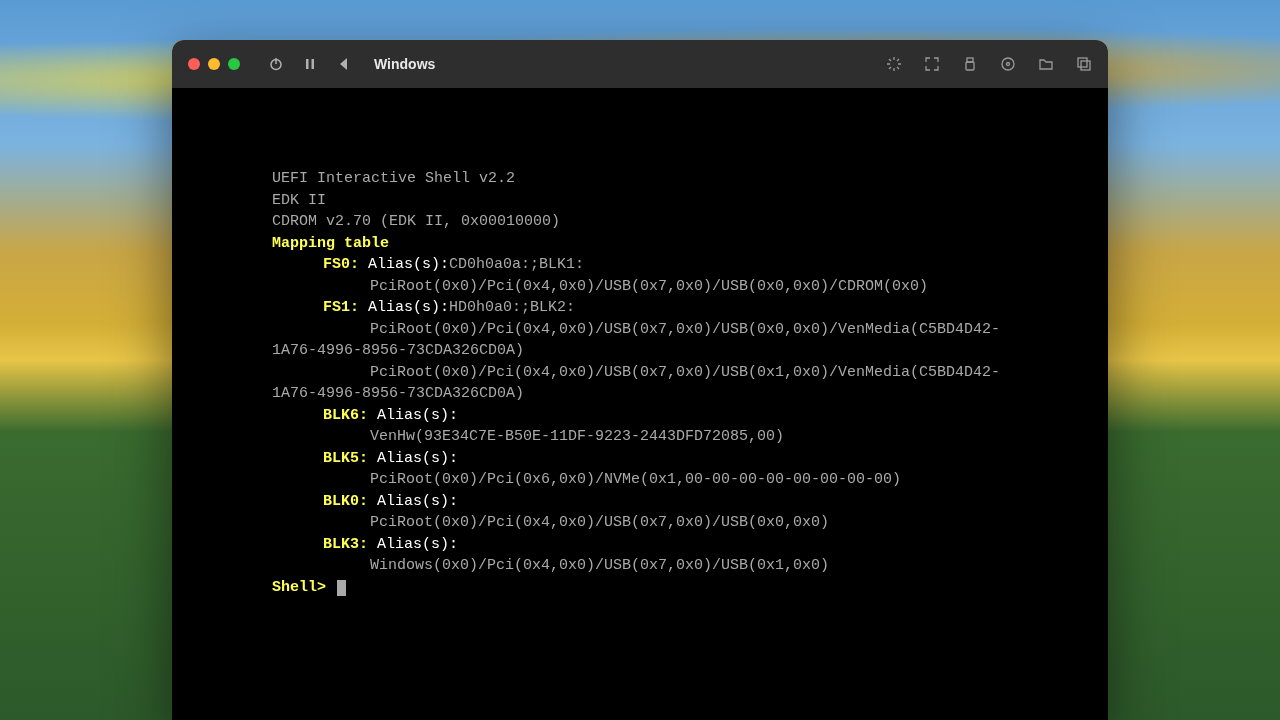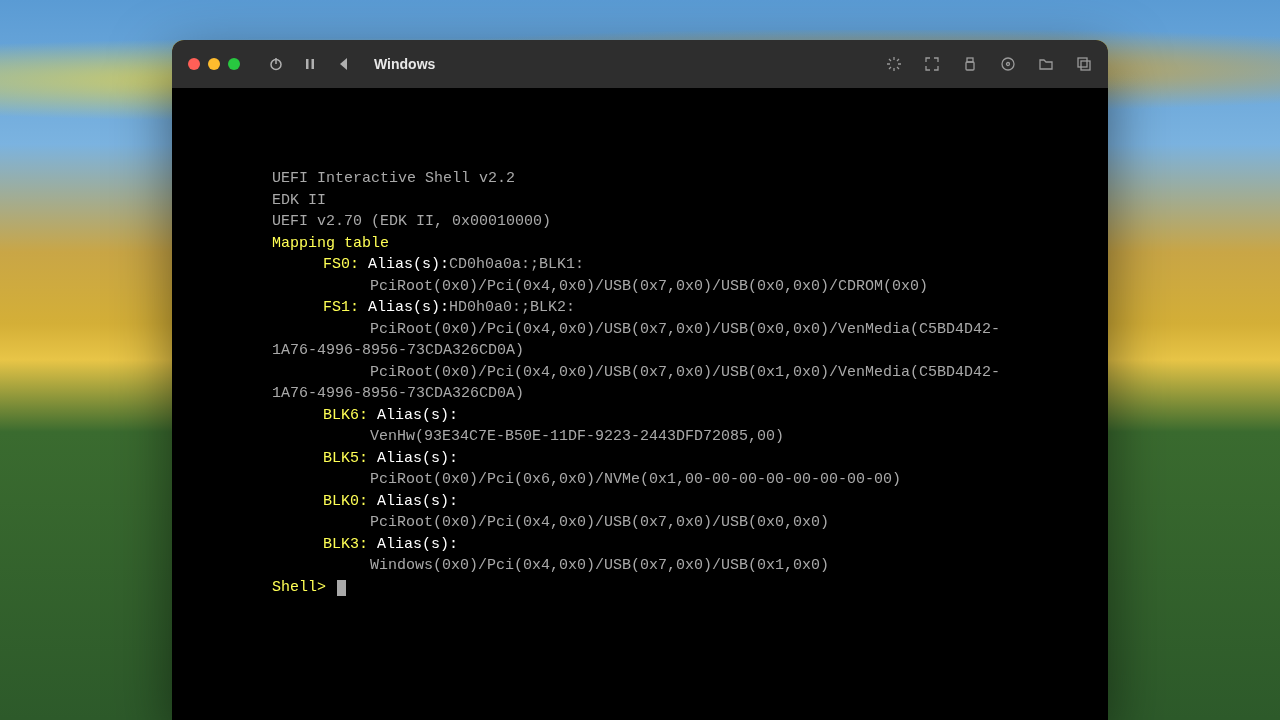--- a/index.html
+++ b/index.html
@@ -96,21 +96,21 @@
       font-size: 15px;
       line-height: 21.5px;
       color: #a9a9a9;
       overflow: hidden;
     }
     .termwrap {
       padding-left: 100px;
     }
     .white { color: #ffffff; }
     .gray  { color: #a9a9a9; }
-    .yel   { color: #ffff55; }
+    .yel   { color: #ffff55; font-weight: bold; }
     .line  { white-space: pre; }
     .indent1 { padding-left: 42px; }
     .indent2 { padding-left: 98px; }
     .cursor {
       display: inline-block;
       width: 9px; height: 16px;
       background: #a9a9a9;
       vertical-align: text-bottom;
       margin-left: 2px;
       animation: blink 1s step-start infinite;
@@ -191,21 +191,21 @@
             <rect x="5" y="5" width="9" height="9"></rect>
           </svg>
       </div>
     </div>
   </div>
 
   <div class="terminal">
     <div class="termwrap">
       <div class="line gray">UEFI Interactive Shell v2.2</div>
       <div class="line gray">EDK II</div>
-      <div class="line gray">UEFI v2.70 (EDK II, 0x00010000)</div>
+      <div class="line gray">CDROM v2.70 (EDK II, 0x00010000)</div>
       <div class="line yel">Mapping table</div>
       <div id="entries">
           <div class="line indent1"><span class="yel"> FS0: </span><span class="white">Alias(s):</span><span class="gray">CD0h0a0a:;BLK1:</span></div>
           <div class="line indent2 gray">PciRoot(0x0)/Pci(0x4,0x0)/USB(0x7,0x0)/USB(0x0,0x0)/CDROM(0x0)</div>
           <div class="line indent1"><span class="yel"> FS1: </span><span class="white">Alias(s):</span><span class="gray">HD0h0a0:;BLK2:</span></div>
           <div class="line indent2 gray">PciRoot(0x0)/Pci(0x4,0x0)/USB(0x7,0x0)/USB(0x0,0x0)/VenMedia(C5BD4D42-</div>
           <div class="line gray">1A76-4996-8956-73CDA326CD0A)</div>
           <div class="line indent2 gray">PciRoot(0x0)/Pci(0x4,0x0)/USB(0x7,0x0)/USB(0x1,0x0)/VenMedia(C5BD4D42-</div>
           <div class="line gray">1A76-4996-8956-73CDA326CD0A)</div>
           <div class="line indent1"><span class="yel"> BLK6: </span><span class="white">Alias(s):</span><span class="gray"></span></div>

